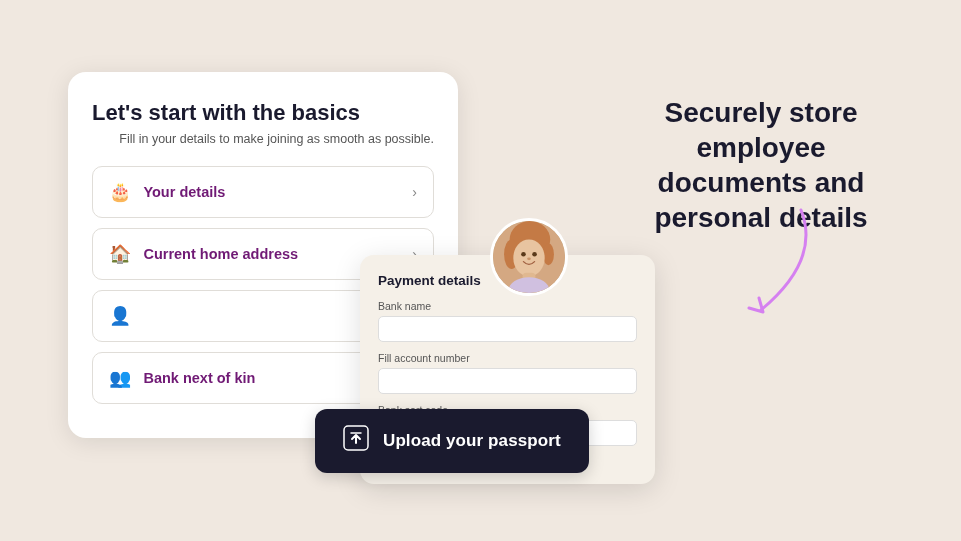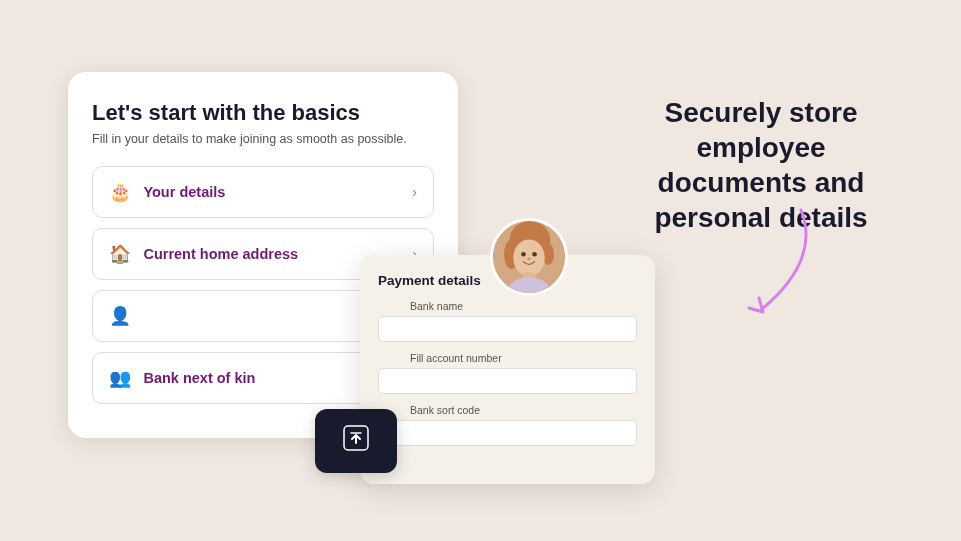--- a/index.html
+++ b/index.html
@@ -30,20 +30,21 @@
       font-weight: 800;
       color: #1a1a2e;
       margin-bottom: 6px;
       line-height: 1.2;
     }
 
     .form-card-subtitle {
       font-size: 12.5px;
       color: #555;
       margin-bottom: 20px;
+      text-align: right;
     }
 
     .form-item {
       display: flex;
       align-items: center;
       justify-content: space-between;
       border: 1.5px solid #e0ddd8;
       border-radius: 10px;
       padding: 14px 16px;
       margin-bottom: 10px;
@@ -90,21 +91,20 @@
       font-size: 13.5px;
       font-weight: 700;
       color: #1a1a2e;
       margin-bottom: 12px;
     }
 
     .payment-field-label {
       font-size: 10.5px;
       color: #555;
       margin-bottom: 4px;
-      margin-left: 32px;
     }
 
     .payment-field-input {
       width: 100%;
       height: 26px;
       background: #fff;
       border: 1px solid #ddd;
       border-radius: 5px;
       margin-bottom: 10px;
     }
@@ -256,20 +256,21 @@
 </div>
 
 <div class="upload-btn">
   <span class="upload-btn-icon">
     <svg width="26" height="26" viewBox="0 0 26 26" fill="none" xmlns="http://www.w3.org/2000/svg">
       <rect x="1" y="1" width="24" height="24" rx="4" stroke="white" stroke-width="1.5" fill="none"></rect>
       <path d="M13 18V10M13 10L9 14M13 10L17 14" stroke="white" stroke-width="2" stroke-linecap="round" stroke-linejoin="round"></path>
       <line x1="8" y1="8" x2="18" y2="8" stroke="white" stroke-width="1.5" stroke-linecap="round"></line>
     </svg>
   </span>
+  <span class="upload-btn-label">Upload your passport</span>
 </div>
 
 <div class="right-text">
   <div class="right-heading">Securely store employee documents and personal details</div>
 </div>
 
 <svg class="arrow-svg" viewBox="0 0 200 130" fill="none" xmlns="http://www.w3.org/2000/svg">
   <path d="M160 10 Q180 60 120 110" stroke="#d580f0" stroke-width="3" fill="none" stroke-linecap="round"></path>
   <path d="M108 108 L122 112 L118 98" stroke="#d580f0" stroke-width="3" fill="none" stroke-linecap="round" stroke-linejoin="round"></path>
 </svg>

